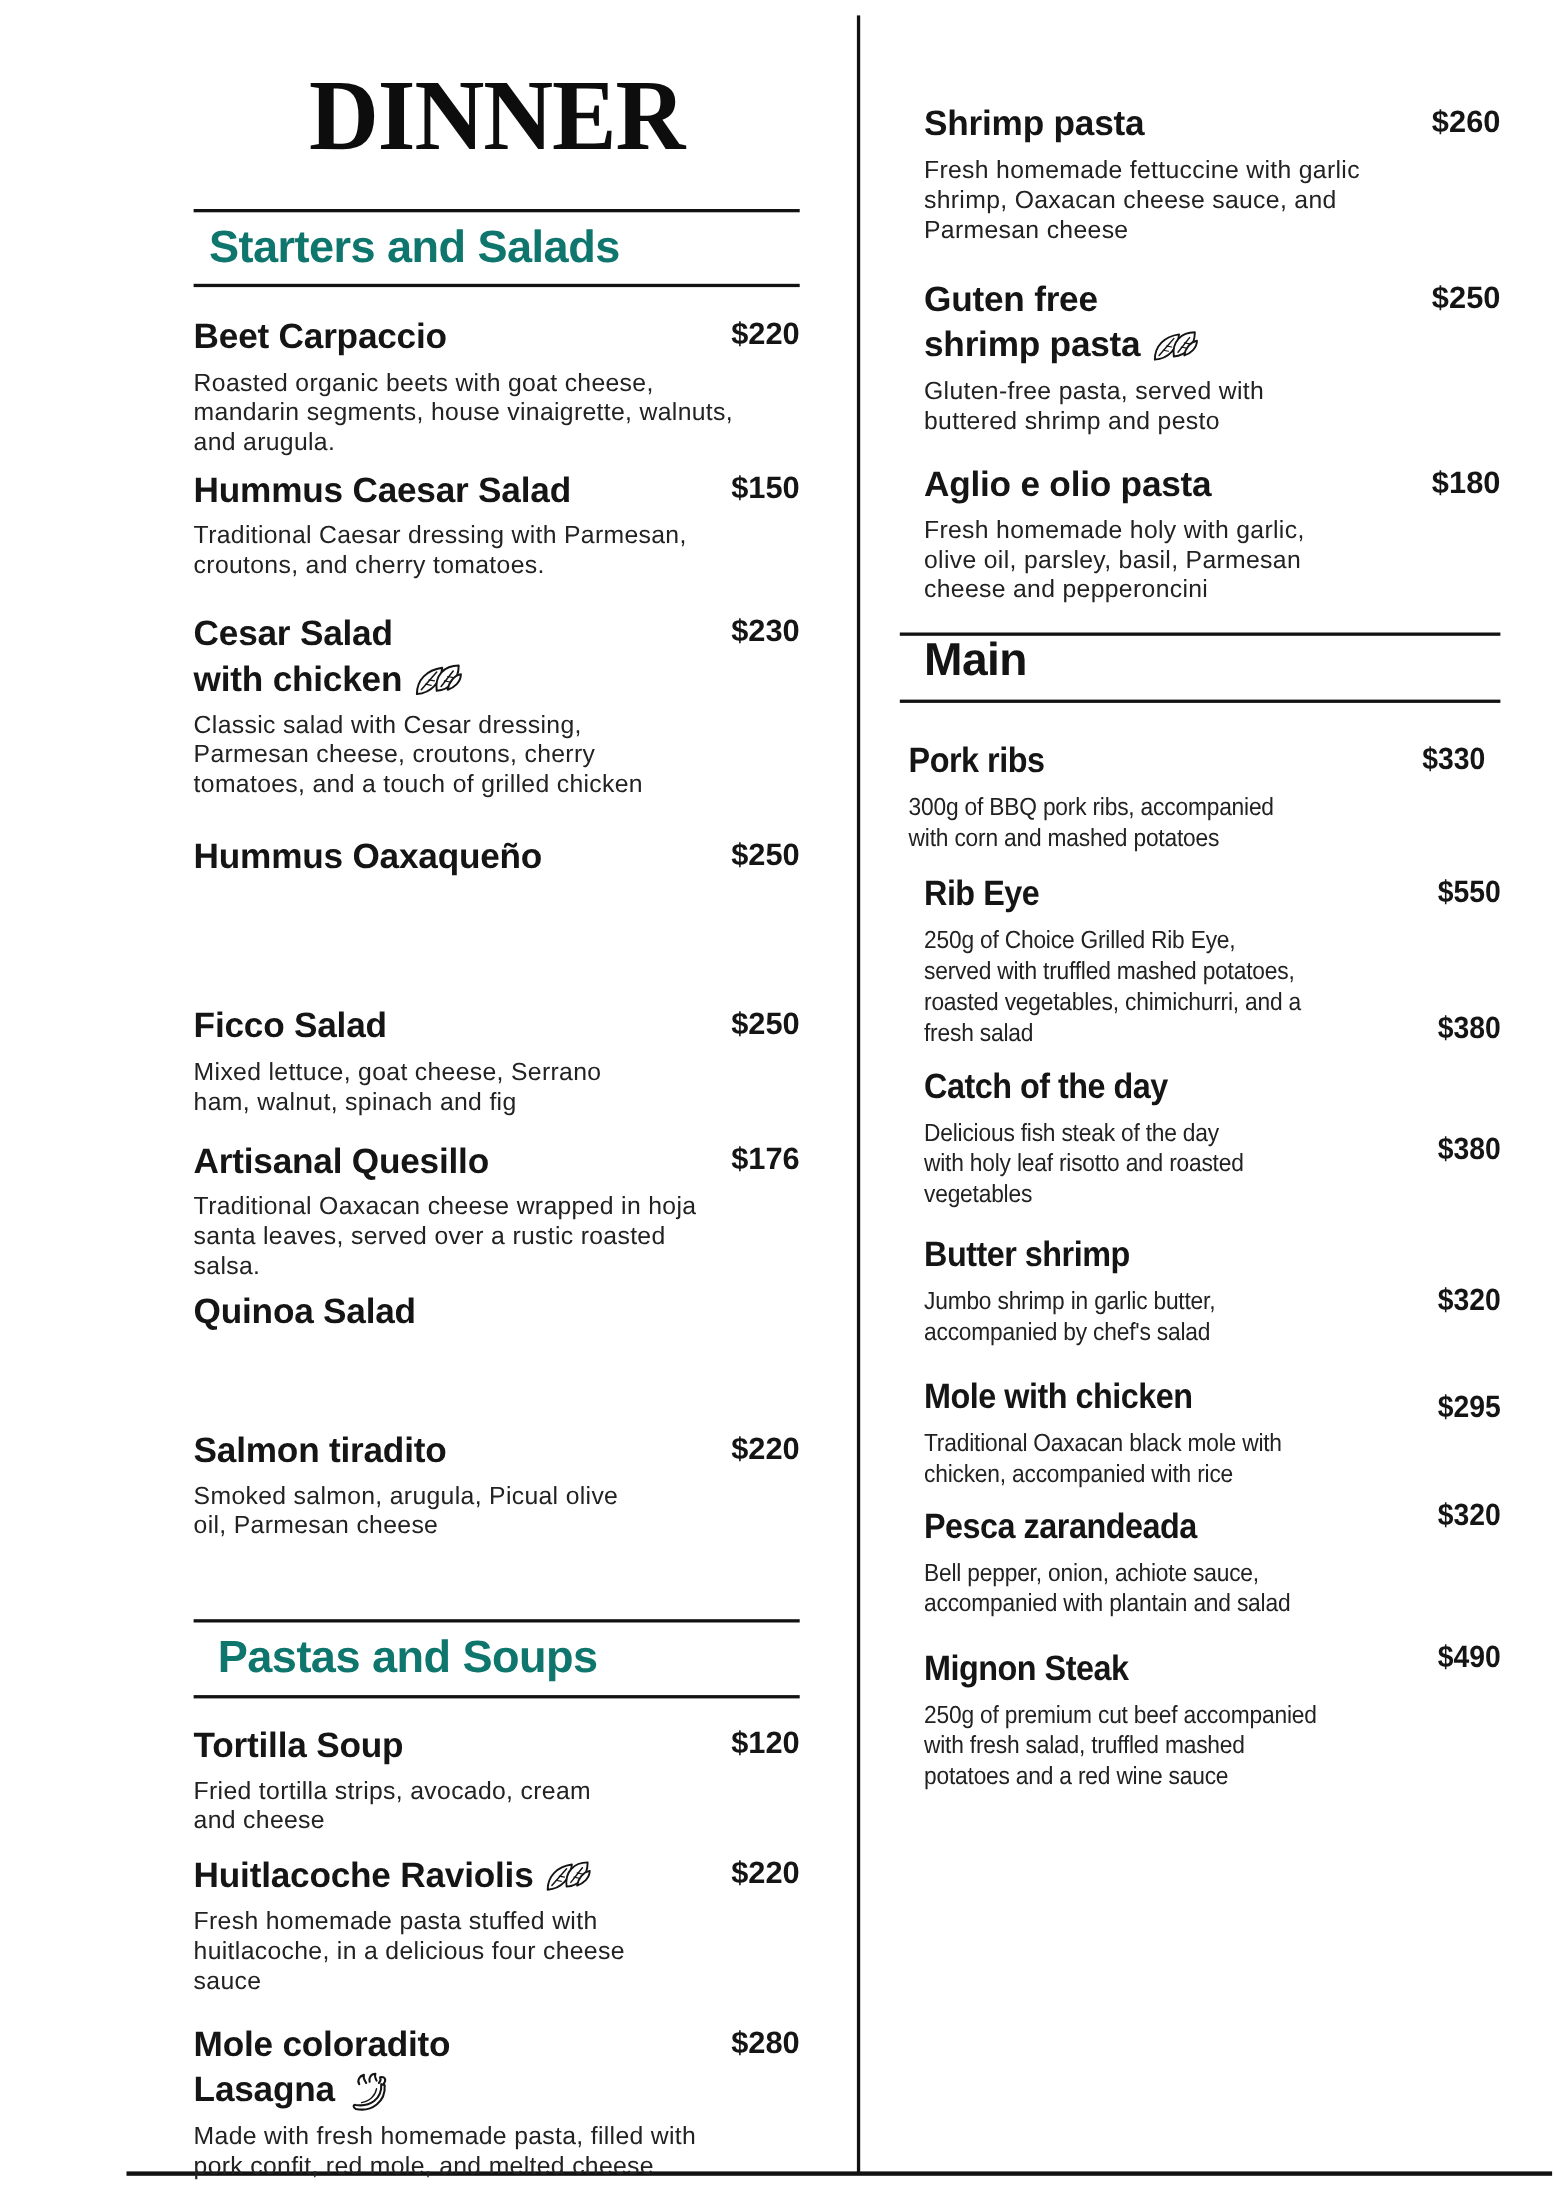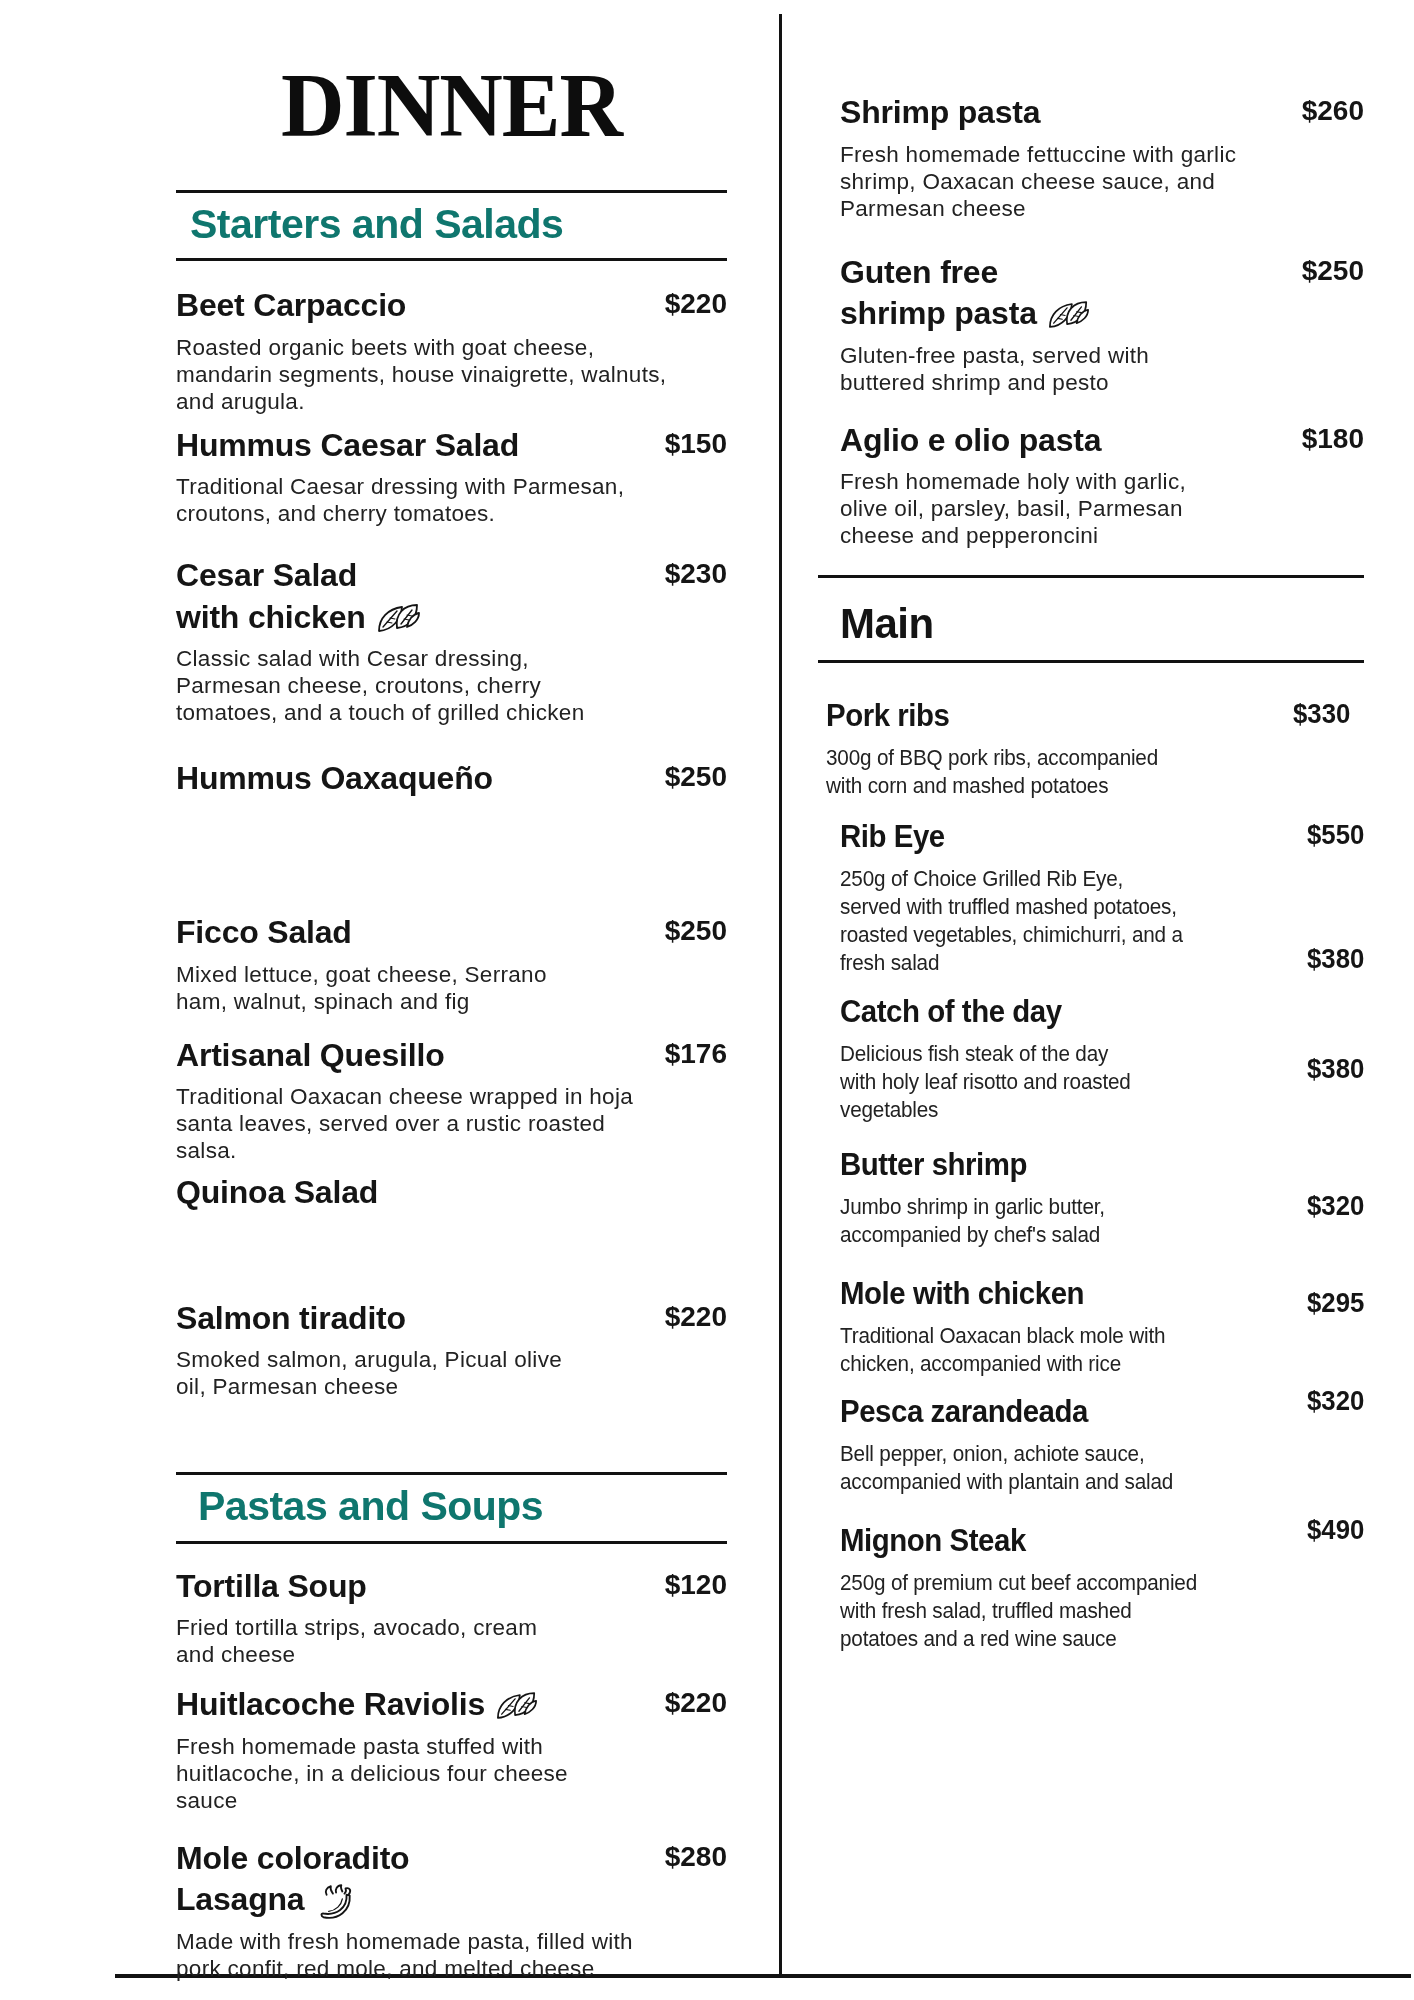--- a/index.html
+++ b/index.html
@@ -35,21 +35,21 @@
   }
   .section-head .sec-title{
     font-size:41px;font-weight:700;letter-spacing:-0.5px;color:#0f766e;
     padding-left:14px;line-height:1.1;
   }
   .section-head.pastas{margin-top:72px;}
   .section-head.pastas .sec-title{padding-left:22px;}
 
   .main-head{
     border-top:3px solid #121212;border-bottom:3px solid #121212;
-    padding:24px 0 14px 0;margin:26px 0 0 -22px;width:calc(100% + 22px);
+    padding:0 0 14px 0;margin:26px 0 0 -22px;width:calc(100% + 22px);
   }
   .main-head .sec-title{
     font-size:42px;font-weight:700;letter-spacing:-0.5px;color:#141414;
     padding-left:22px;line-height:1.05;
   }
 
   
   .item{position:relative;margin-top:20px;}
   .item .name{
     font-size:32px;font-weight:700;letter-spacing:-0.2px;color:#151515;

